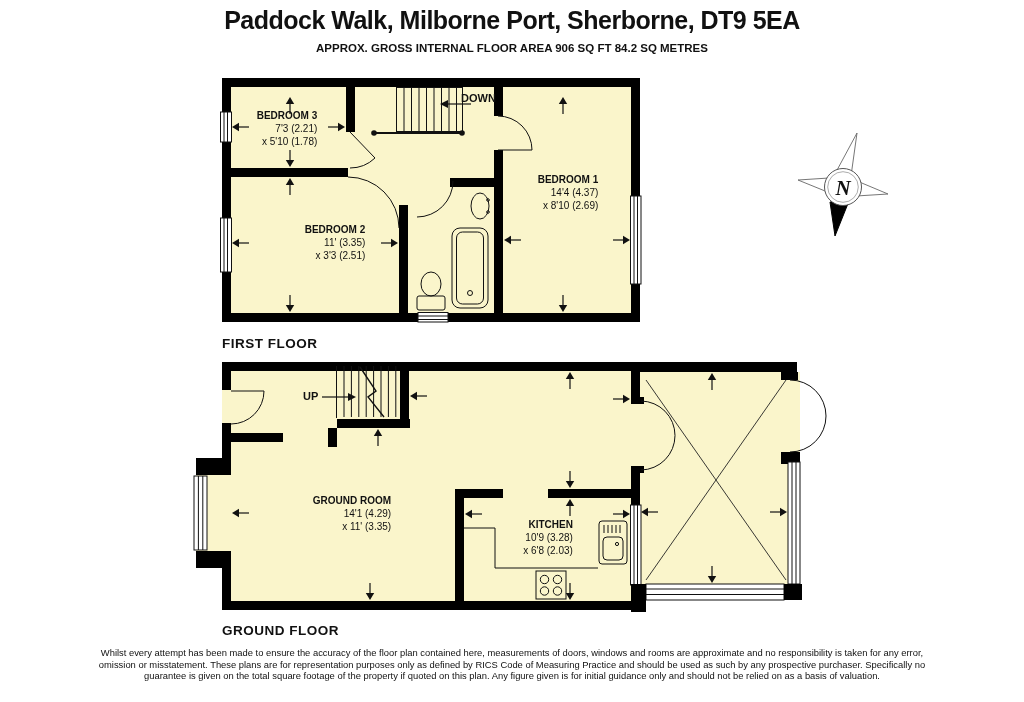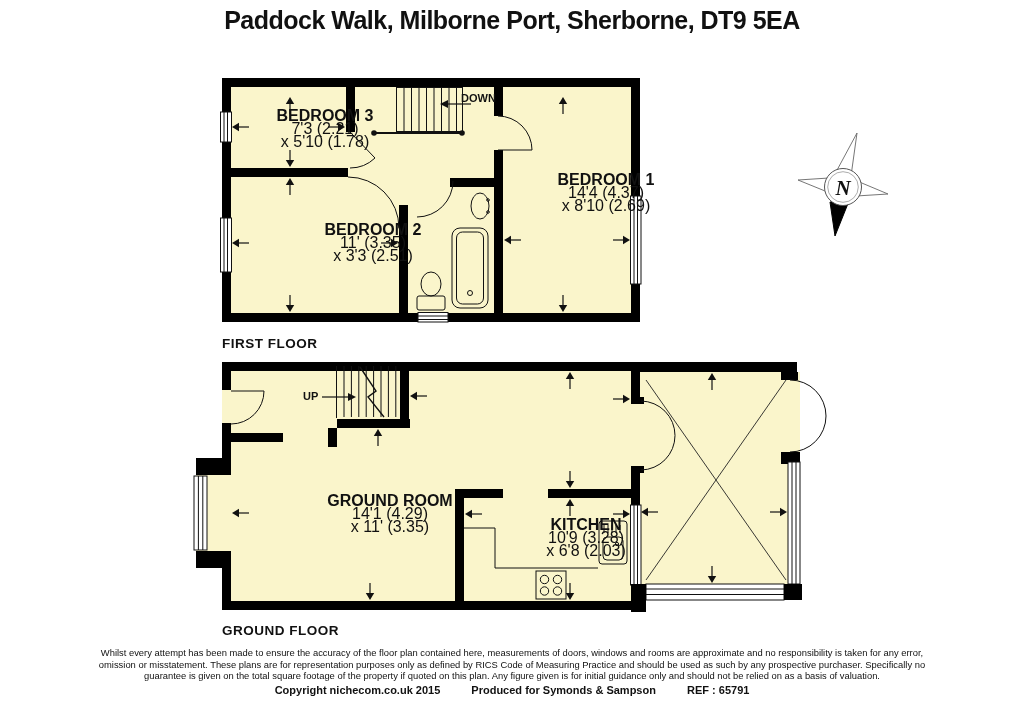--- a/index.html
+++ b/index.html
@@ -3,22 +3,22 @@
 <meta charset="utf-8">
 <style>
   html,body{margin:0;padding:0;background:#fff;}
   #page{position:relative;width:1024px;height:702px;background:#fff;overflow:hidden;
         font-family:"Liberation Sans",sans-serif;color:#111;}
   .title{position:absolute;top:6px;left:0;width:1024px;text-align:center;
          font-size:25px;font-weight:bold;letter-spacing:-0.5px;}
   .subtitle{position:absolute;top:42px;left:0;width:1024px;text-align:center;
             font-size:11.5px;font-weight:bold;}
   .floor-label{position:absolute;font-size:13.5px;font-weight:bold;letter-spacing:0.5px;}
-  .room-label{position:absolute;transform:translateX(-50%);text-align:center;
-              font-size:16px;line-height:13px;white-space:nowrap;margin-left:38px;}
+  .room-label{position:absolute;transform:translateX(-50%);text-align:right;
+              font-size:10px;line-height:13px;white-space:nowrap;}
   .room-label .nm{font-weight:bold;}
   .stair-label{position:absolute;font-size:11px;font-weight:bold;}
   svg{position:absolute;}
   .wall{fill:#000;}
   .room{fill:#faf5cb;}
   .thin{stroke:#111;stroke-width:1;fill:none;}
   .thin2{stroke:#222;stroke-width:0.9;fill:none;}
   .arc{stroke:#111;stroke-width:1;fill:none;}
   .win{fill:#fff;stroke:#111;stroke-width:1;}
   .fixture{stroke:#111;stroke-width:1;fill:none;}
@@ -27,20 +27,21 @@
   .copyright{position:absolute;top:684px;left:0;width:1024px;text-align:center;
              font-size:11px;font-weight:bold;}
   .copyright span{margin:0 14px;}
 </style>
 </head>
 <body>
 
 <div id="page">
 
   <div class="title">Paddock Walk, Milborne Port, Sherborne, DT9 5EA</div>
+  <div class="subtitle">APPROX. GROSS INTERNAL FLOOR AREA 906 SQ FT 84.2 SQ METRES</div>
 
   <svg style="left:190px;top:70px" width="480" height="270" viewBox="190 70 480 270">
     <defs>
       <g id="arr">
         <line x1="-16" y1="0" x2="-5" y2="0" stroke="#111" stroke-width="1.2"></line>
         <polygon points="-6,-4.2 1,0 -6,4.2" fill="#111"></polygon>
       </g>
     </defs>
 
     <rect class="room" x="222" y="78" width="418" height="244"></rect>
@@ -300,19 +301,14 @@
   </div>
   <div class="room-label" style="left:548px;top:518px">
     <div class="nm">KITCHEN</div>
     <div>10'9 (3.28)</div>
     <div>x 6'8 (2.03)</div>
   </div>
 
   <div class="floor-label" style="left:222px;top:623px">GROUND FLOOR</div>
 
   <div class="disclaimer">Whilst every attempt has been made to ensure the accuracy of the floor plan contained here, measurements of doors, windows and rooms are approximate and no responsibility is taken for any error, omission or misstatement. These plans are for representation purposes only as defined by RICS Code of Measuring Practice and should be used as such by any prospective purchaser. Specifically no guarantee is given on the total square footage of the property if quoted on this plan. Any figure given is for initial guidance only and should not be relied on as a basis of valuation.</div>
-  <div class="copyright">
-    <span>Copyright nichecom.co.uk 2015</span>
-    <span>Produced for Symonds &amp; Sampson</span>
-    <span>REF : 65791</span>
-  </div>
 
 </div>
 
 </body></html>

